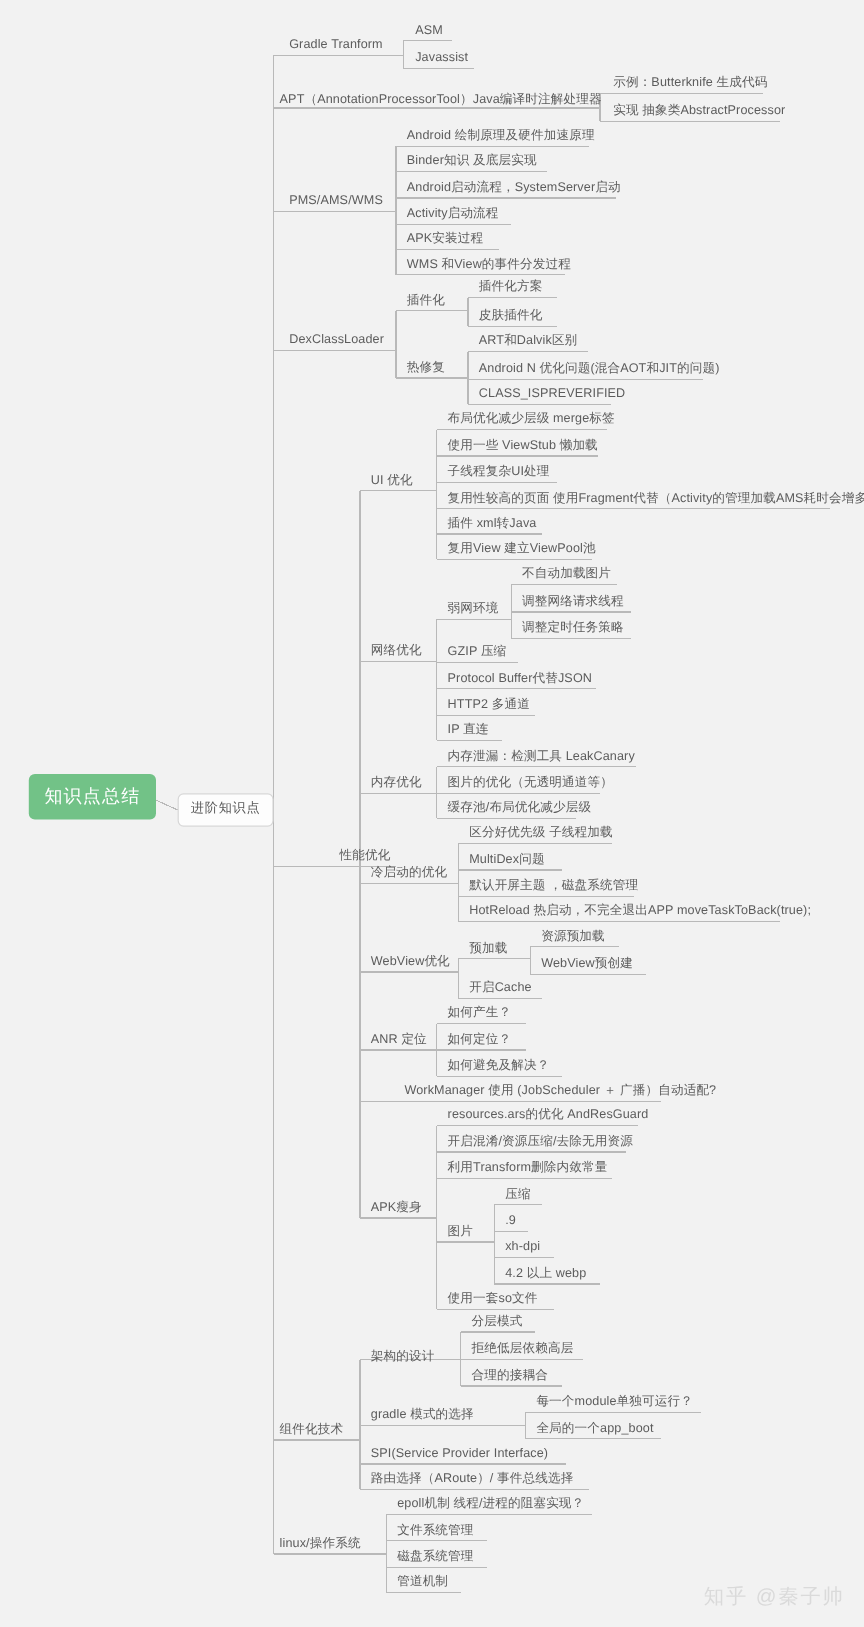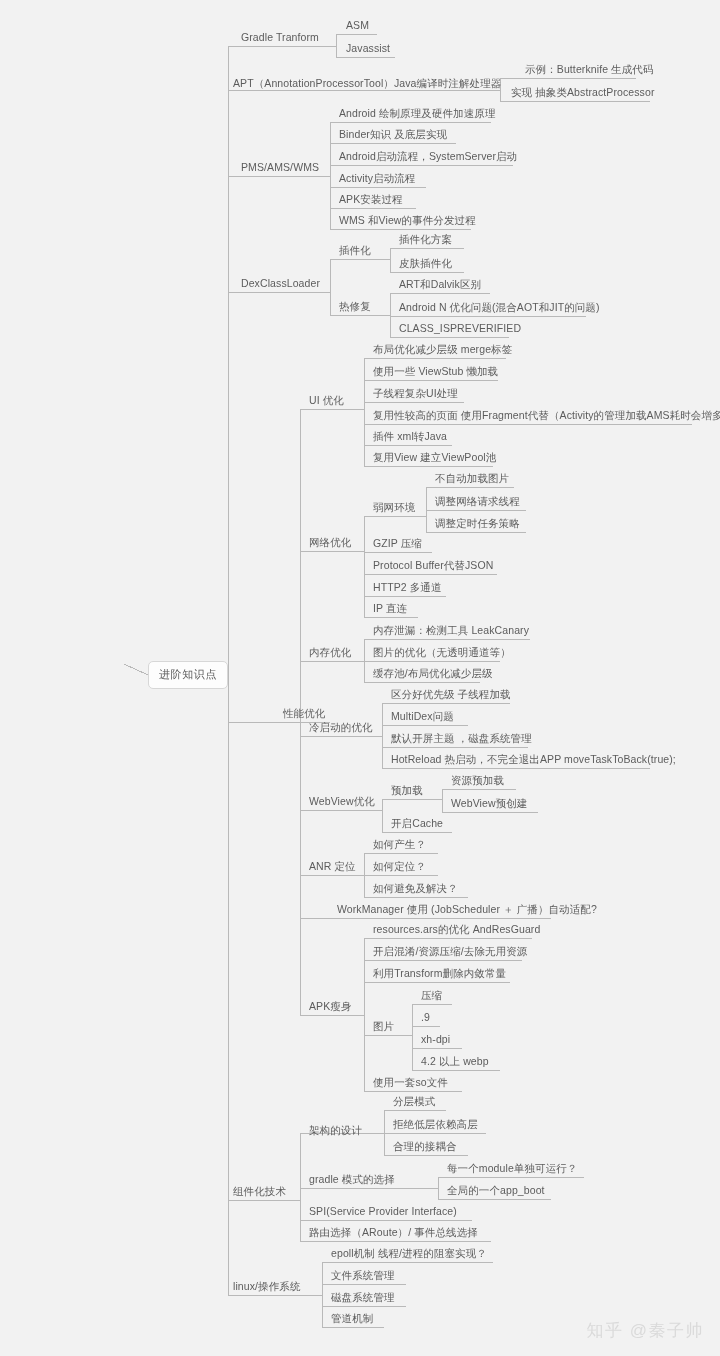--- a/index.html
+++ b/index.html
@@ -283,29 +283,30 @@
       <line x1="438" y1="1177" x2="444" y2="1177" stroke="#b9b9b9"></line>
       <line x1="438" y1="1199" x2="444" y2="1199" stroke="#b9b9b9"></line>
       <line x1="304" y1="1295" x2="322" y2="1295" stroke="#b9b9b9"></line>
       <line x1="322" y1="1262" x2="322" y2="1327" stroke="#b9b9b9"></line>
       <line x1="322" y1="1262" x2="328" y2="1262" stroke="#b9b9b9"></line>
       <line x1="322" y1="1284" x2="328" y2="1284" stroke="#b9b9b9"></line>
       <line x1="322" y1="1306" x2="328" y2="1306" stroke="#b9b9b9"></line>
       <line x1="322" y1="1327" x2="328" y2="1327" stroke="#b9b9b9"></line>
     </svg>
 
+  <div class="node root" id="node-root" style="left: 24px; top: 645px; background: rgb(114, 194, 135); color: rgb(255, 255, 255);">知识点总结</div>
 
   <div class="node pill" id="node-branch" style="left: 148px; top: 661px; background: rgb(253, 253, 253); border-color: rgb(215, 215, 215);">进阶知识点</div>
 
   <div id="node-layer">
       <div class="node lvl2" style="left: 238px; top: 46px; color: rgb(92, 92, 92);">Gradle Tranform</div>
       <div class="node lvl2" style="left: 343px; top: 34px; color: rgb(92, 92, 92);">ASM</div>
       <div class="node lvl2" style="left: 343px; top: 57px; color: rgb(92, 92, 92);">Javassist</div>
       <div class="node lvl2" style="left: 230px; top: 92px; color: rgb(92, 92, 92);">APT（AnnotationProcessorTool）Java编译时注解处理器</div>
-      <div class="node lvl2" style="left: 522px; top: 78px; color: rgb(92, 92, 92);">示例：Butterknife 生成代码</div>
+      <div class="node lvl2" style="left: 508px; top: 78px; color: rgb(92, 92, 92);">示例：Butterknife 生成代码</div>
       <div class="node lvl2" style="left: 508px; top: 101px; color: rgb(92, 92, 92);">实现 抽象类AbstractProcessor</div>
       <div class="node lvl2" style="left: 238px; top: 176px; color: rgb(92, 92, 92);">PMS/AMS/WMS</div>
       <div class="node lvl2" style="left: 336px; top: 122px; color: rgb(92, 92, 92);">Android 绘制原理及硬件加速原理</div>
       <div class="node lvl2" style="left: 336px; top: 143px; color: rgb(92, 92, 92);">Binder知识 及底层实现</div>
       <div class="node lvl2" style="left: 336px; top: 165px; color: rgb(92, 92, 92);">Android启动流程，SystemServer启动</div>
       <div class="node lvl2" style="left: 336px; top: 187px; color: rgb(92, 92, 92);">Activity启动流程</div>
       <div class="node lvl2" style="left: 336px; top: 208px; color: rgb(92, 92, 92);">APK安装过程</div>
       <div class="node lvl2" style="left: 336px; top: 229px; color: rgb(92, 92, 92);">WMS 和View的事件分发过程</div>
       <div class="node lvl2" style="left: 238px; top: 292px; color: rgb(92, 92, 92);">DexClassLoader</div>
       <div class="node lvl2" style="left: 336px; top: 259px; color: rgb(92, 92, 92);">插件化</div>

